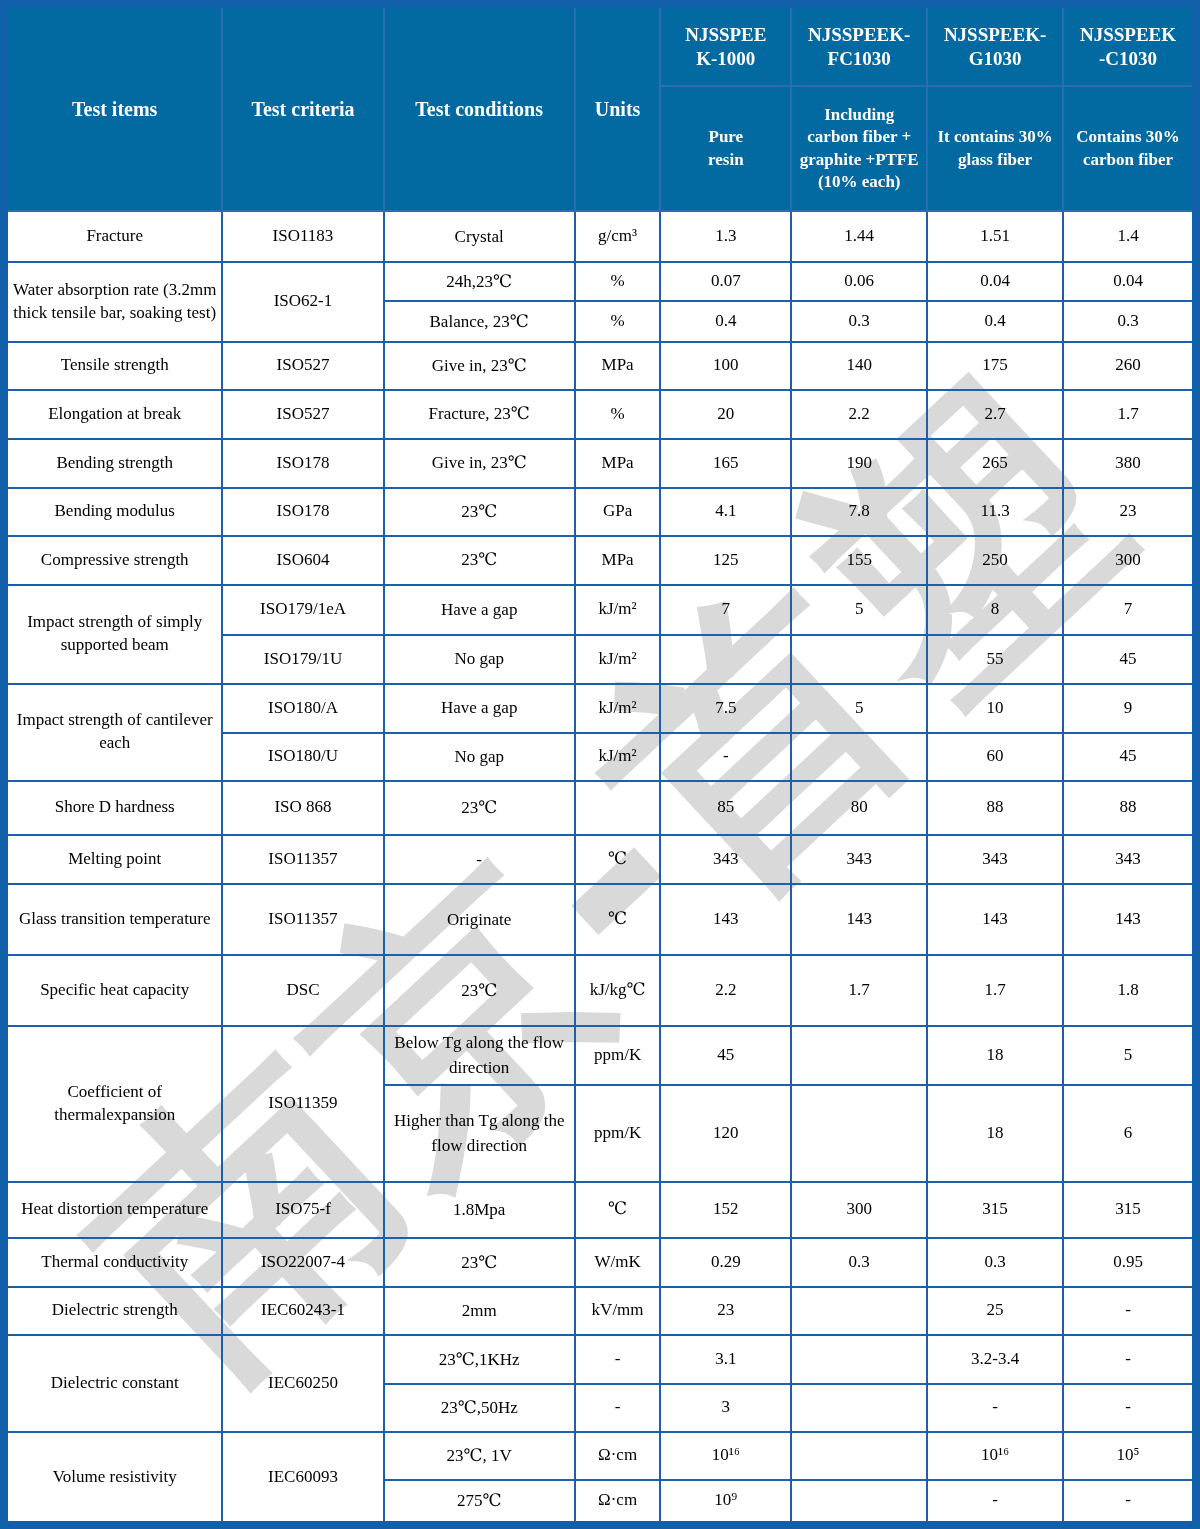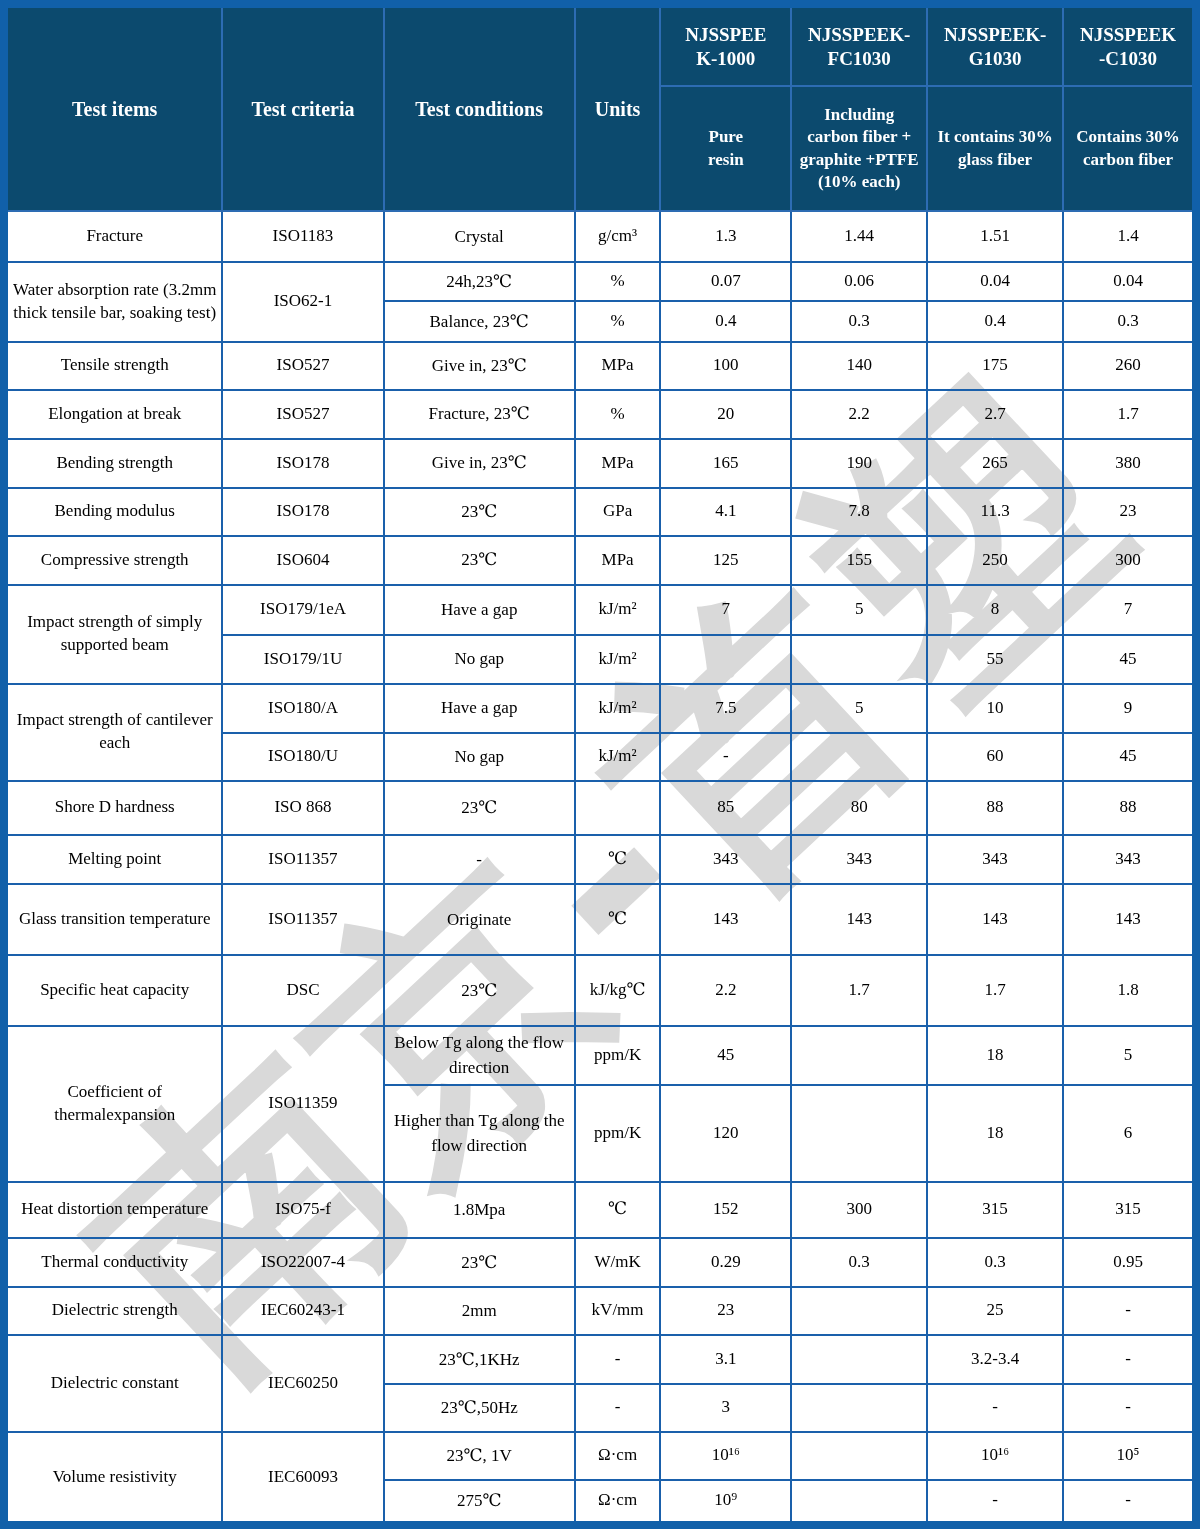--- a/index.html
+++ b/index.html
@@ -36,21 +36,21 @@
     vertical-align:middle;
     padding:2px 4px;
     color:#000;
     font-size:17px;
     font-weight:normal;
     line-height:1.35;
     overflow:hidden;
     background:transparent;
   }
   thead th{
-    background:#0c4a6e;
+    background:#0369a1;
     color:#ffffff;
     font-weight:bold;
     border:2px solid #2d6cb3;
     white-space:pre-line;
   }
   th.main-col{font-size:20px;}
   th.prod-name{font-size:19px;line-height:1.25;}
   th.prod-desc{font-size:17px;line-height:1.3;padding:8px 6px;}
   td.c2{line-height:1.5;}
   td.c4,td.c5,td.c6,td.c7{font-size:17px;}

